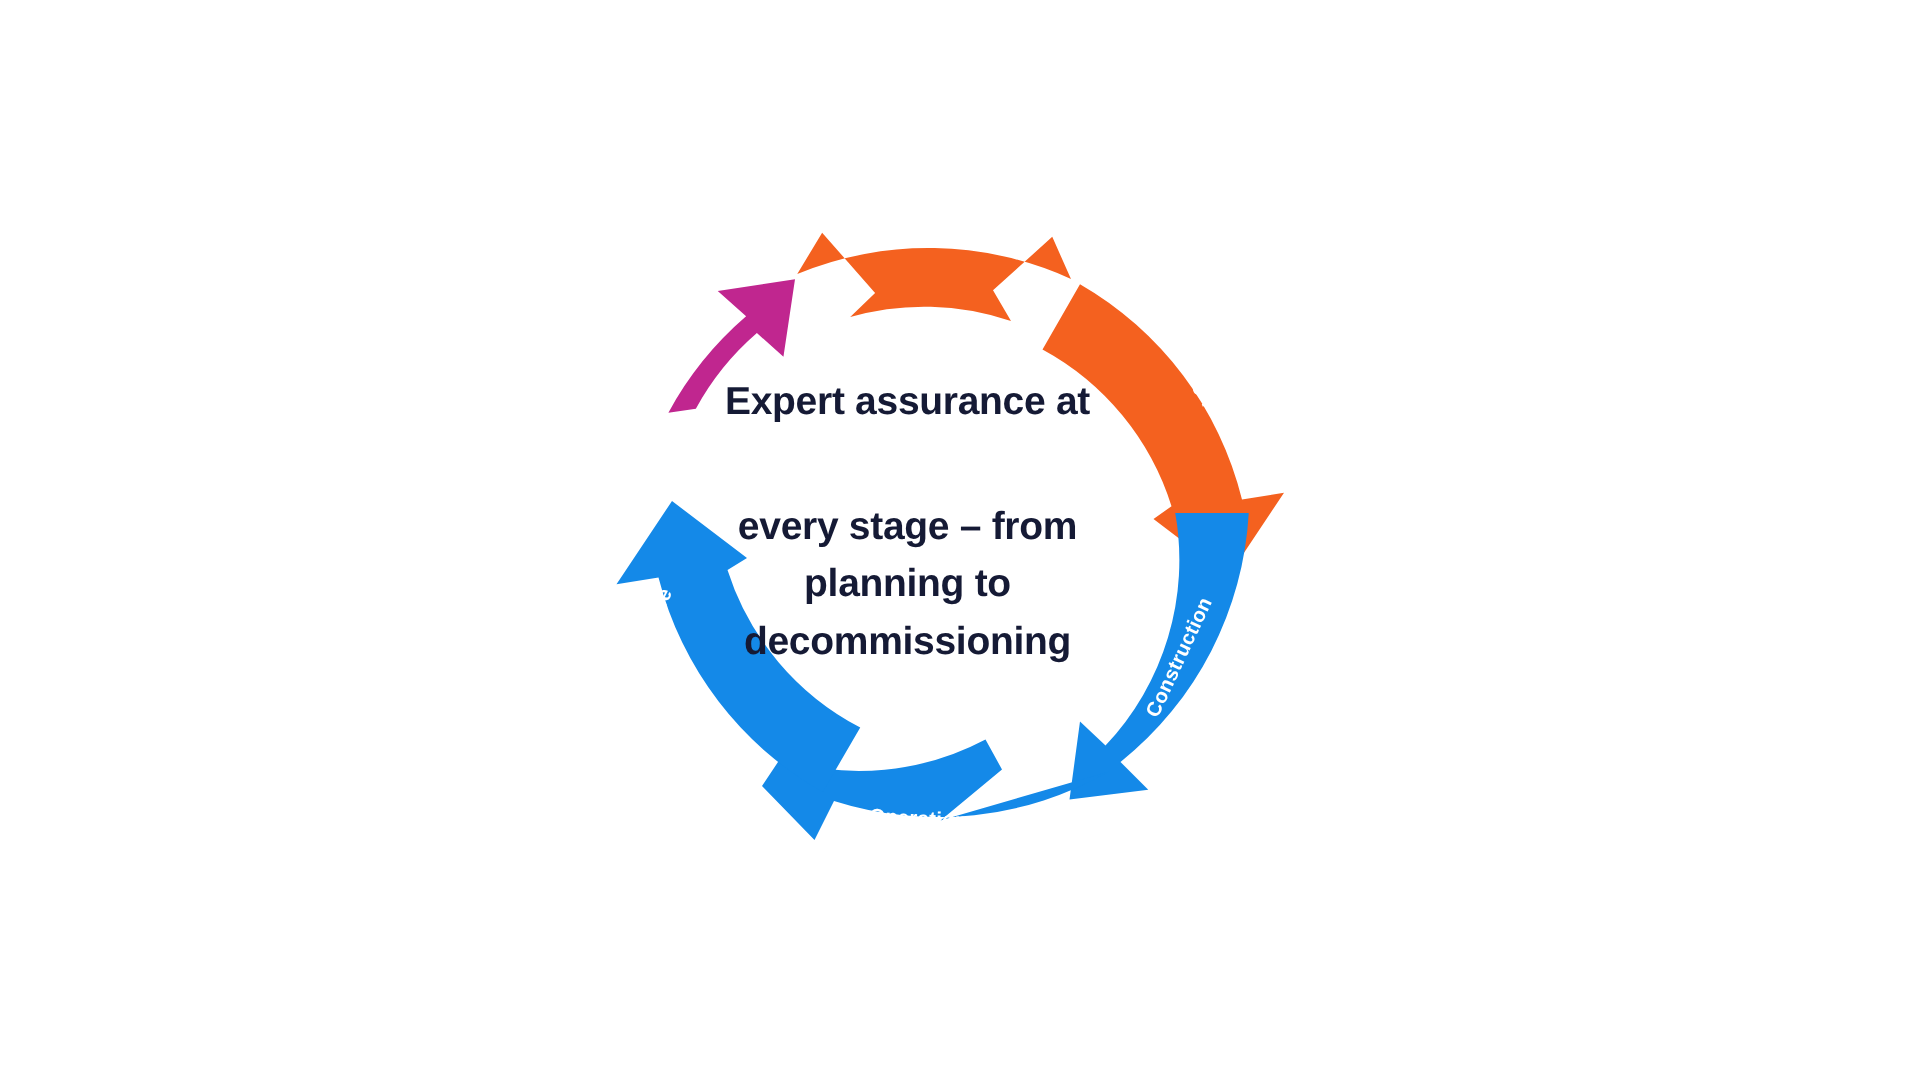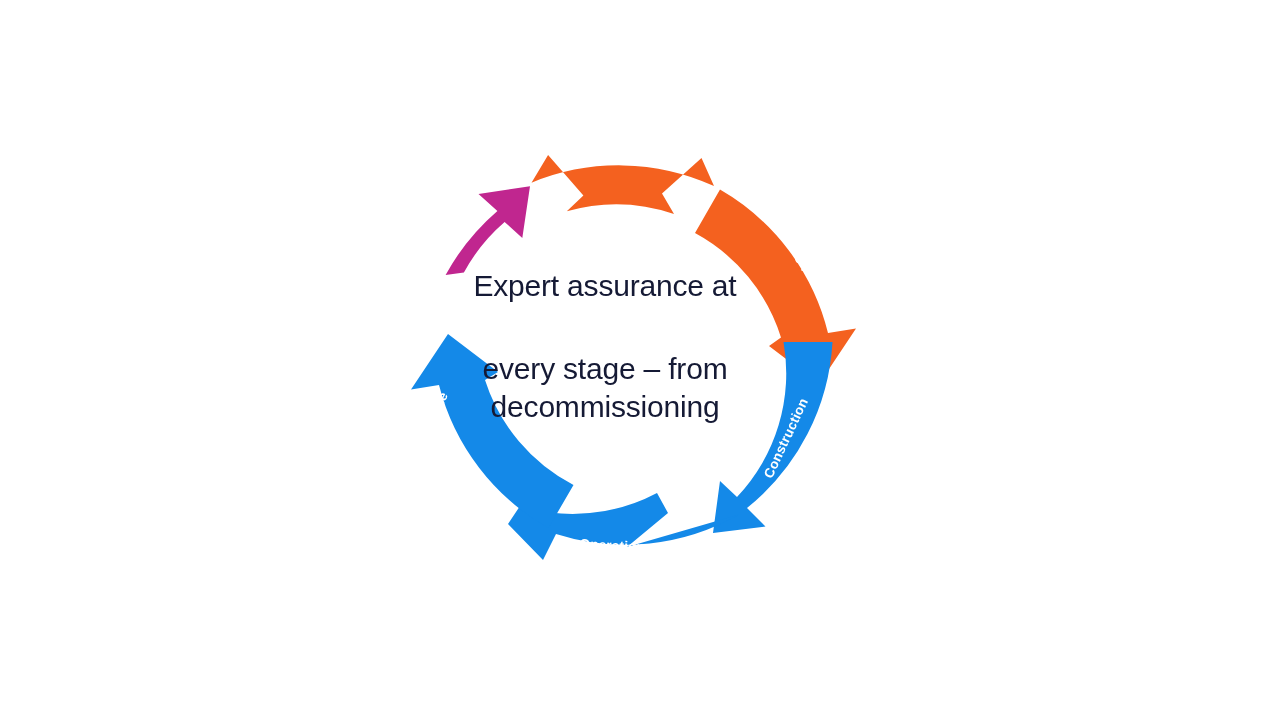--- a/index.html
+++ b/index.html
@@ -48,22 +48,22 @@
     width: 300px;
     height: 170px;
     display: flex;
     flex-direction: column;
     align-items: center;
     justify-content: center;
     text-align: center;
   }
   #center-text .line {
     font-family: "Liberation Sans", sans-serif;
-    font-weight: normal;
-    font-size: 30px;
+    font-weight: bold;
+    font-size: 26px;
     line-height: 38.5px;
     color: #151a35;
     white-space: nowrap;
     letter-spacing: -0.2px;
   }
 </style>
 </head>
 <body>
 
 <div id="slide" style="background: rgb(255, 255, 255);">
@@ -157,16 +157,17 @@
                  A 180 180 0 0 0 233.5 395.0
                  Z"></path>
         <text class="seg-label" text-anchor="middle" transform="translate(96,330) rotate(-64)" x="0" y="0" fill="#ffffff">Upgrade</text>
       </g>
     </svg>
   </div>
 
   <div id="center-text" style="color: rgb(21, 26, 53);">
     <div class="line" style="color: rgb(21, 26, 53);">Expert assurance at</div>
     <div class="line" style="color: rgb(21, 26, 53); margin-top: 44px;">every stage – from</div>
+    <div class="line" style="color: rgb(21, 26, 53);">planning to</div>
     <div class="line" style="color: rgb(21, 26, 53);">decommissioning</div>
   </div>
 
 </div>
 
 </body></html>

